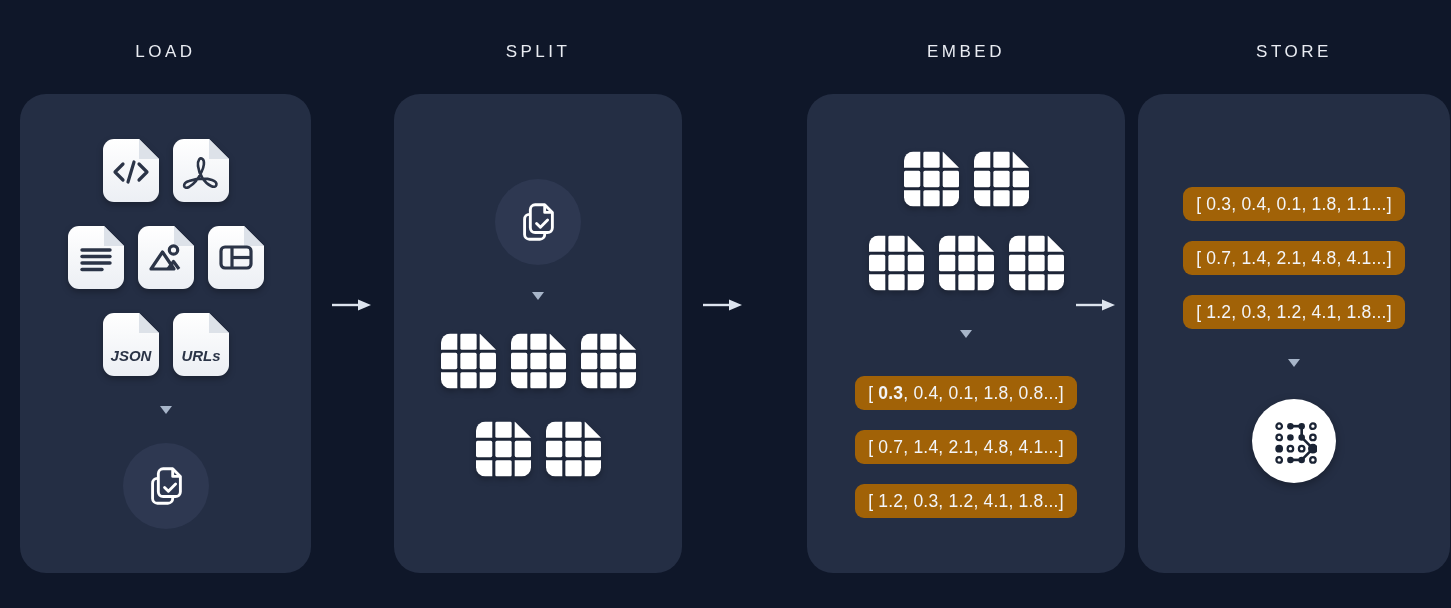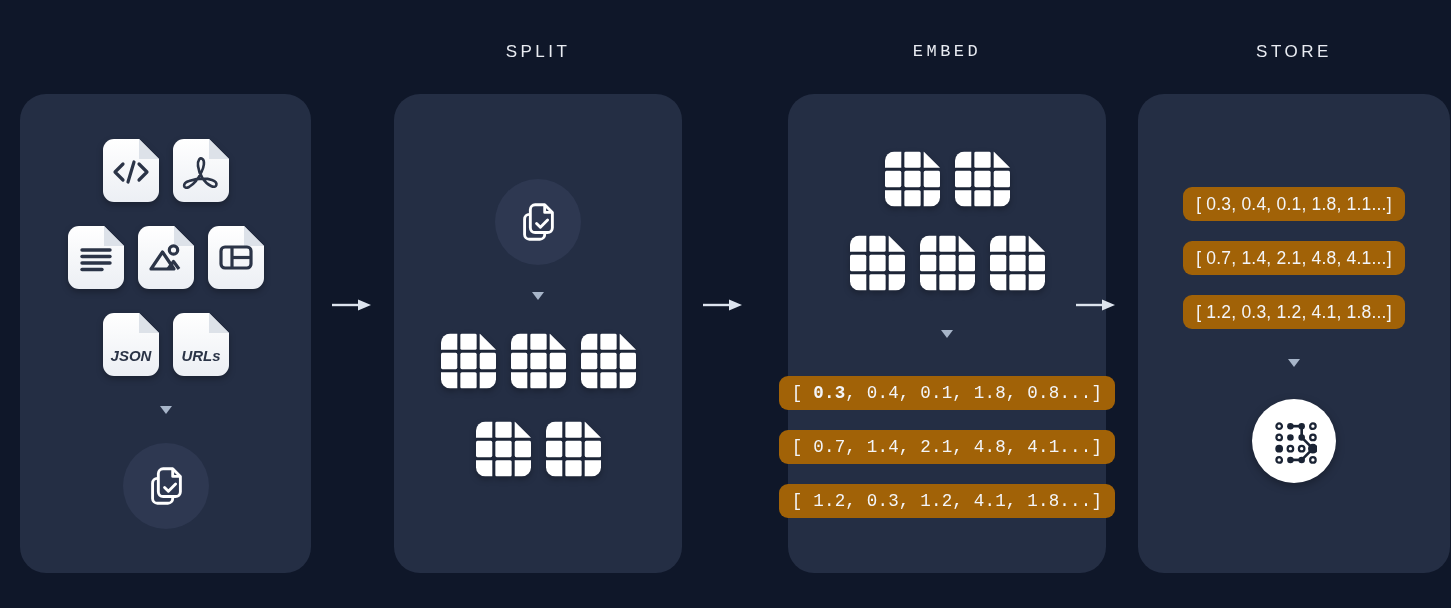--- a/index.html
+++ b/index.html
@@ -1,21 +1,21 @@
 <!DOCTYPE html>
 <html><head>
 <meta charset="utf-8">
 <style>
   html,body{margin:0;padding:0;background:#0f1729;}
   .canvas{position:relative;width:1451px;height:608px;background:#0f1729;overflow:hidden;
           font-family:"Liberation Sans",sans-serif;-webkit-font-smoothing:antialiased;}
   .stage{position:absolute;top:0;height:608px;}
   #stage-load{left:20px;width:291px;}
   #stage-split{left:394px;width:288px;}
-  #stage-embed{left:788px;width:318px;font-family:Liberation Mono, monospace;}
+  #stage-embed{left:807px;width:318px;}
   #stage-store{left:1138px;width:312px;}
   .stage-title{position:absolute;top:42px;left:0;width:100%;margin:0;text-align:center;
           color:#e9ecf2;font-size:17px;font-weight:500;letter-spacing:3.5px;}
   .card{position:absolute;top:94px;left:0;right:0;height:479px;background:#242e44;
           border-radius:26px;display:flex;flex-direction:column;align-items:center;}
   .row{display:flex;gap:14px;font-style:italic;}
   .chunk-row{display:flex;gap:15px;}
   .file{width:56px;height:63px;filter:drop-shadow(0 3px 3px rgba(0,0,0,0.28));}
   .chunk{width:55px;height:58px;filter:drop-shadow(0 3px 3px rgba(0,0,0,0.28));}
   .tri{width:0;height:0;border-left:6.5px solid transparent;border-right:6.5px solid transparent;
@@ -108,20 +108,21 @@
         <circle cx="4" cy="37" r="2.7"></circle>
           <circle cx="37" cy="37" r="2.7"></circle>
       </g>
     </symbol>
   </defs>
 </svg>
 
 <div class="canvas">
 
   <section class="stage" id="stage-load">
+    <h2 class="stage-title">LOAD</h2>
     <div class="card">
       <div class="row row-1">
         <svg class="file" viewBox="0 0 56 63">
           <use href="#sym-file"></use>
           <g stroke="#2b3447" stroke-width="3.2" fill="none" stroke-linecap="round" stroke-linejoin="round">
             <path d="M20,25 l-8,8 8,8"></path>
               <path d="M36,25 l8,8 -8,8"></path>
               <path d="M31,23 l-6,20"></path>
           </g>
         </svg>

